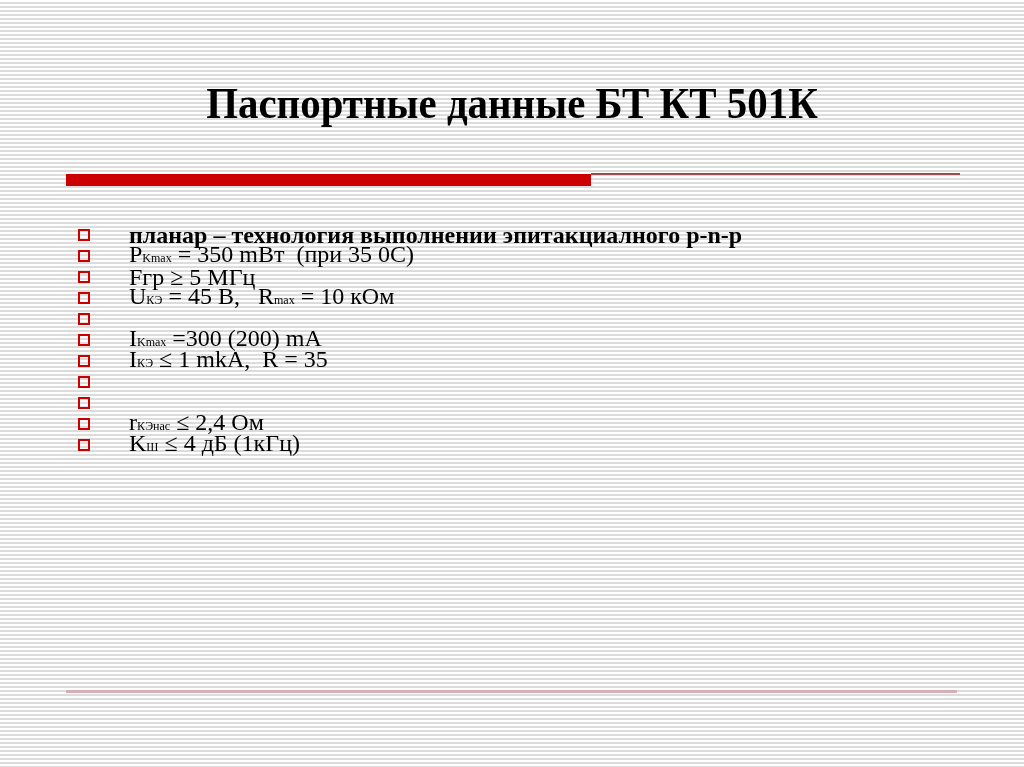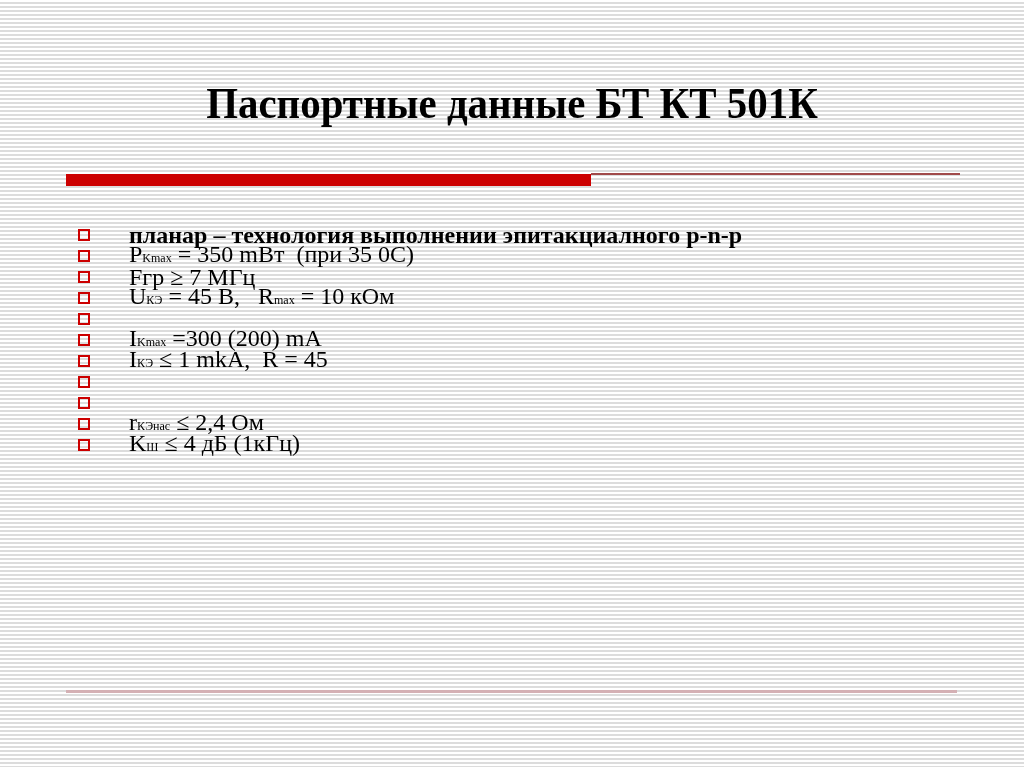--- a/index.html
+++ b/index.html
@@ -39,36 +39,36 @@
     <li class="item">
       <span class="bullet"></span>
       <span class="text bold"><span>планар – технология выполнении эпитакциалного p-n-p</span></span>
     </li>
     <li class="item">
       <span class="bullet"></span>
       <span class="text"><span>P</span><sub>Kmax</sub><span> = 350 mВт  (при 35 0С)</span></span>
     </li>
     <li class="item">
       <span class="bullet"></span>
-      <span class="text"><span>Fгр ≥ 7 МГц</span></span>
+      <span class="text"><span>Fгр ≥ 5 МГц</span></span>
     </li>
     <li class="item">
       <span class="bullet"></span>
       <span class="text"><span>U</span><sub>КЭ</sub><span> = 45 В,   R</span><sub>max</sub><span> = 10 кОм</span></span>
     </li>
     <li class="item">
       <span class="bullet"></span>
     </li>
     <li class="item">
       <span class="bullet"></span>
       <span class="text"><span>I</span><sub>Kmax</sub><span> =300 (200) mA</span></span>
     </li>
     <li class="item">
       <span class="bullet"></span>
-      <span class="text"><span>I</span><sub>КЭ</sub><span> ≤ 1 mkA,  R = 45</span></span>
+      <span class="text"><span>I</span><sub>КЭ</sub><span> ≤ 1 mkA,  R = 35</span></span>
     </li>
     <li class="item">
       <span class="bullet"></span>
     </li>
     <li class="item">
       <span class="bullet"></span>
     </li>
     <li class="item">
       <span class="bullet"></span>
       <span class="text"><span>r</span><sub>КЭнас</sub><span> ≤ 2,4 Ом</span></span>

